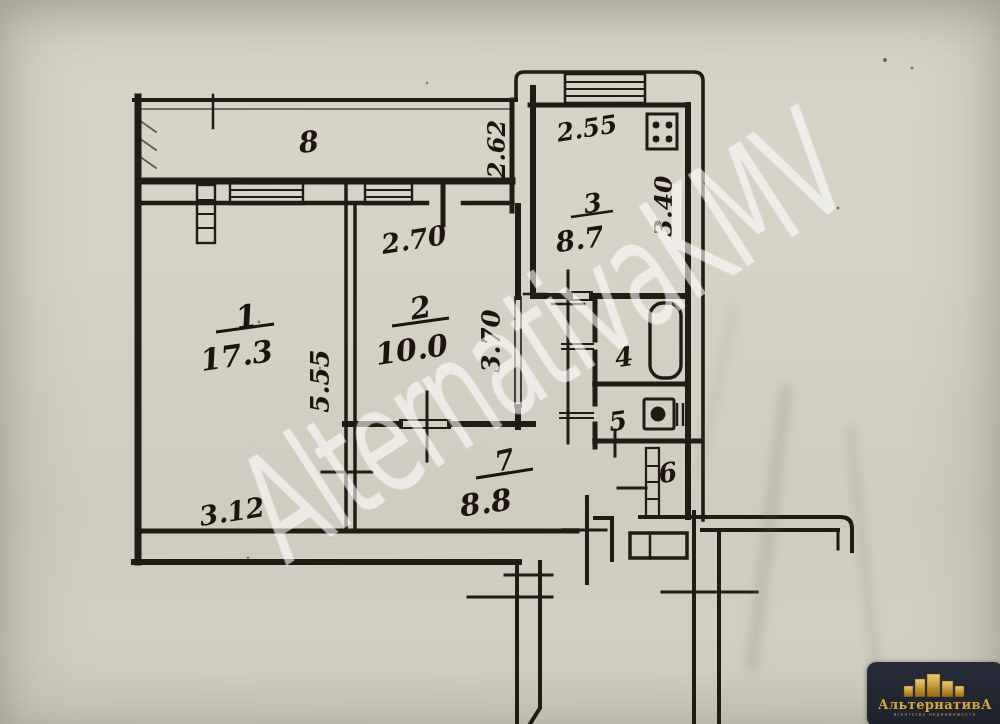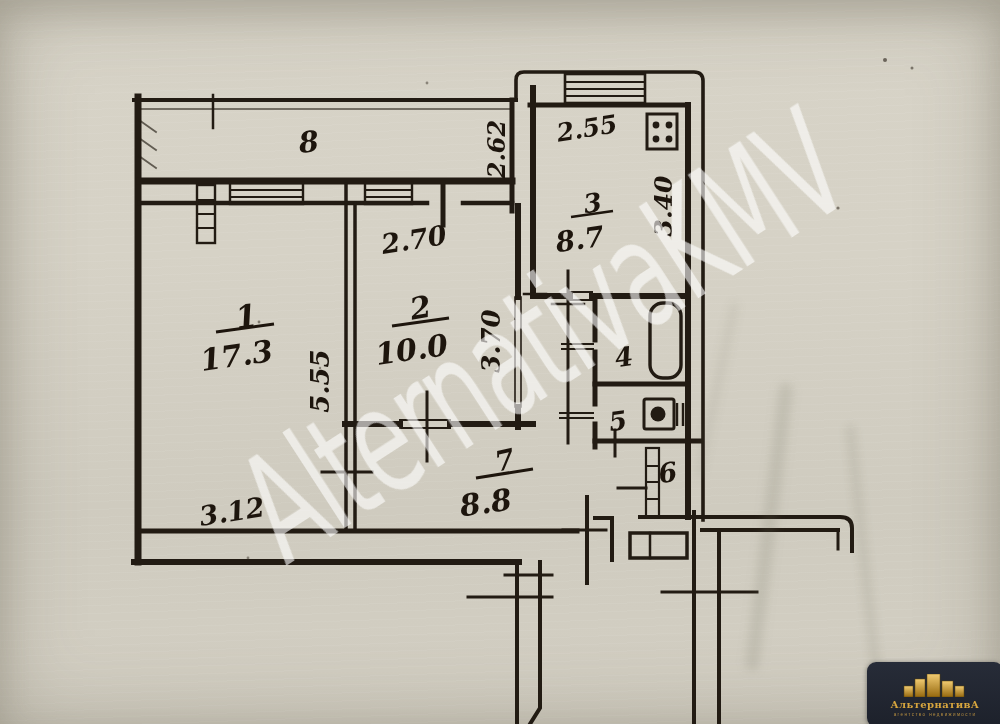--- a/index.html
+++ b/index.html
@@ -23,21 +23,21 @@
   .smudge.s1{left:762px;top:382px;width:14px;height:290px;transform:rotate(7deg);}
   .smudge.s2{left:858px;top:424px;width:10px;height:250px;transform:rotate(-6deg);opacity:.8;}
   .smudge.s3{left:712px;top:300px;width:9px;height:180px;transform:rotate(12deg);opacity:.6;}
   .logo{
     position:absolute;right:-3px;bottom:-3px;width:136px;height:63px;
     background:linear-gradient(180deg,#272c38,#1d212b);
     border-radius:9px;display:flex;flex-direction:column;align-items:center;justify-content:center;
     gap:1px;box-shadow:0 1px 5px rgba(0,0,0,.45);padding-top:2px;
   }
   .logo-title{
-    font-family:"DejaVu Serif",serif;font-weight:bold;font-size:10px;color:#d8a63e;
+    font-family:"DejaVu Serif",serif;font-weight:bold;font-size:13px;color:#d8a63e;
     letter-spacing:.4px;line-height:13px;
   }
   .logo-tagline{
     font-family:"Liberation Sans",sans-serif;font-size:4.5px;color:#b99040;
     letter-spacing:1.4px;line-height:6px;
   }
 </style>
 </head>
 <body>
 

